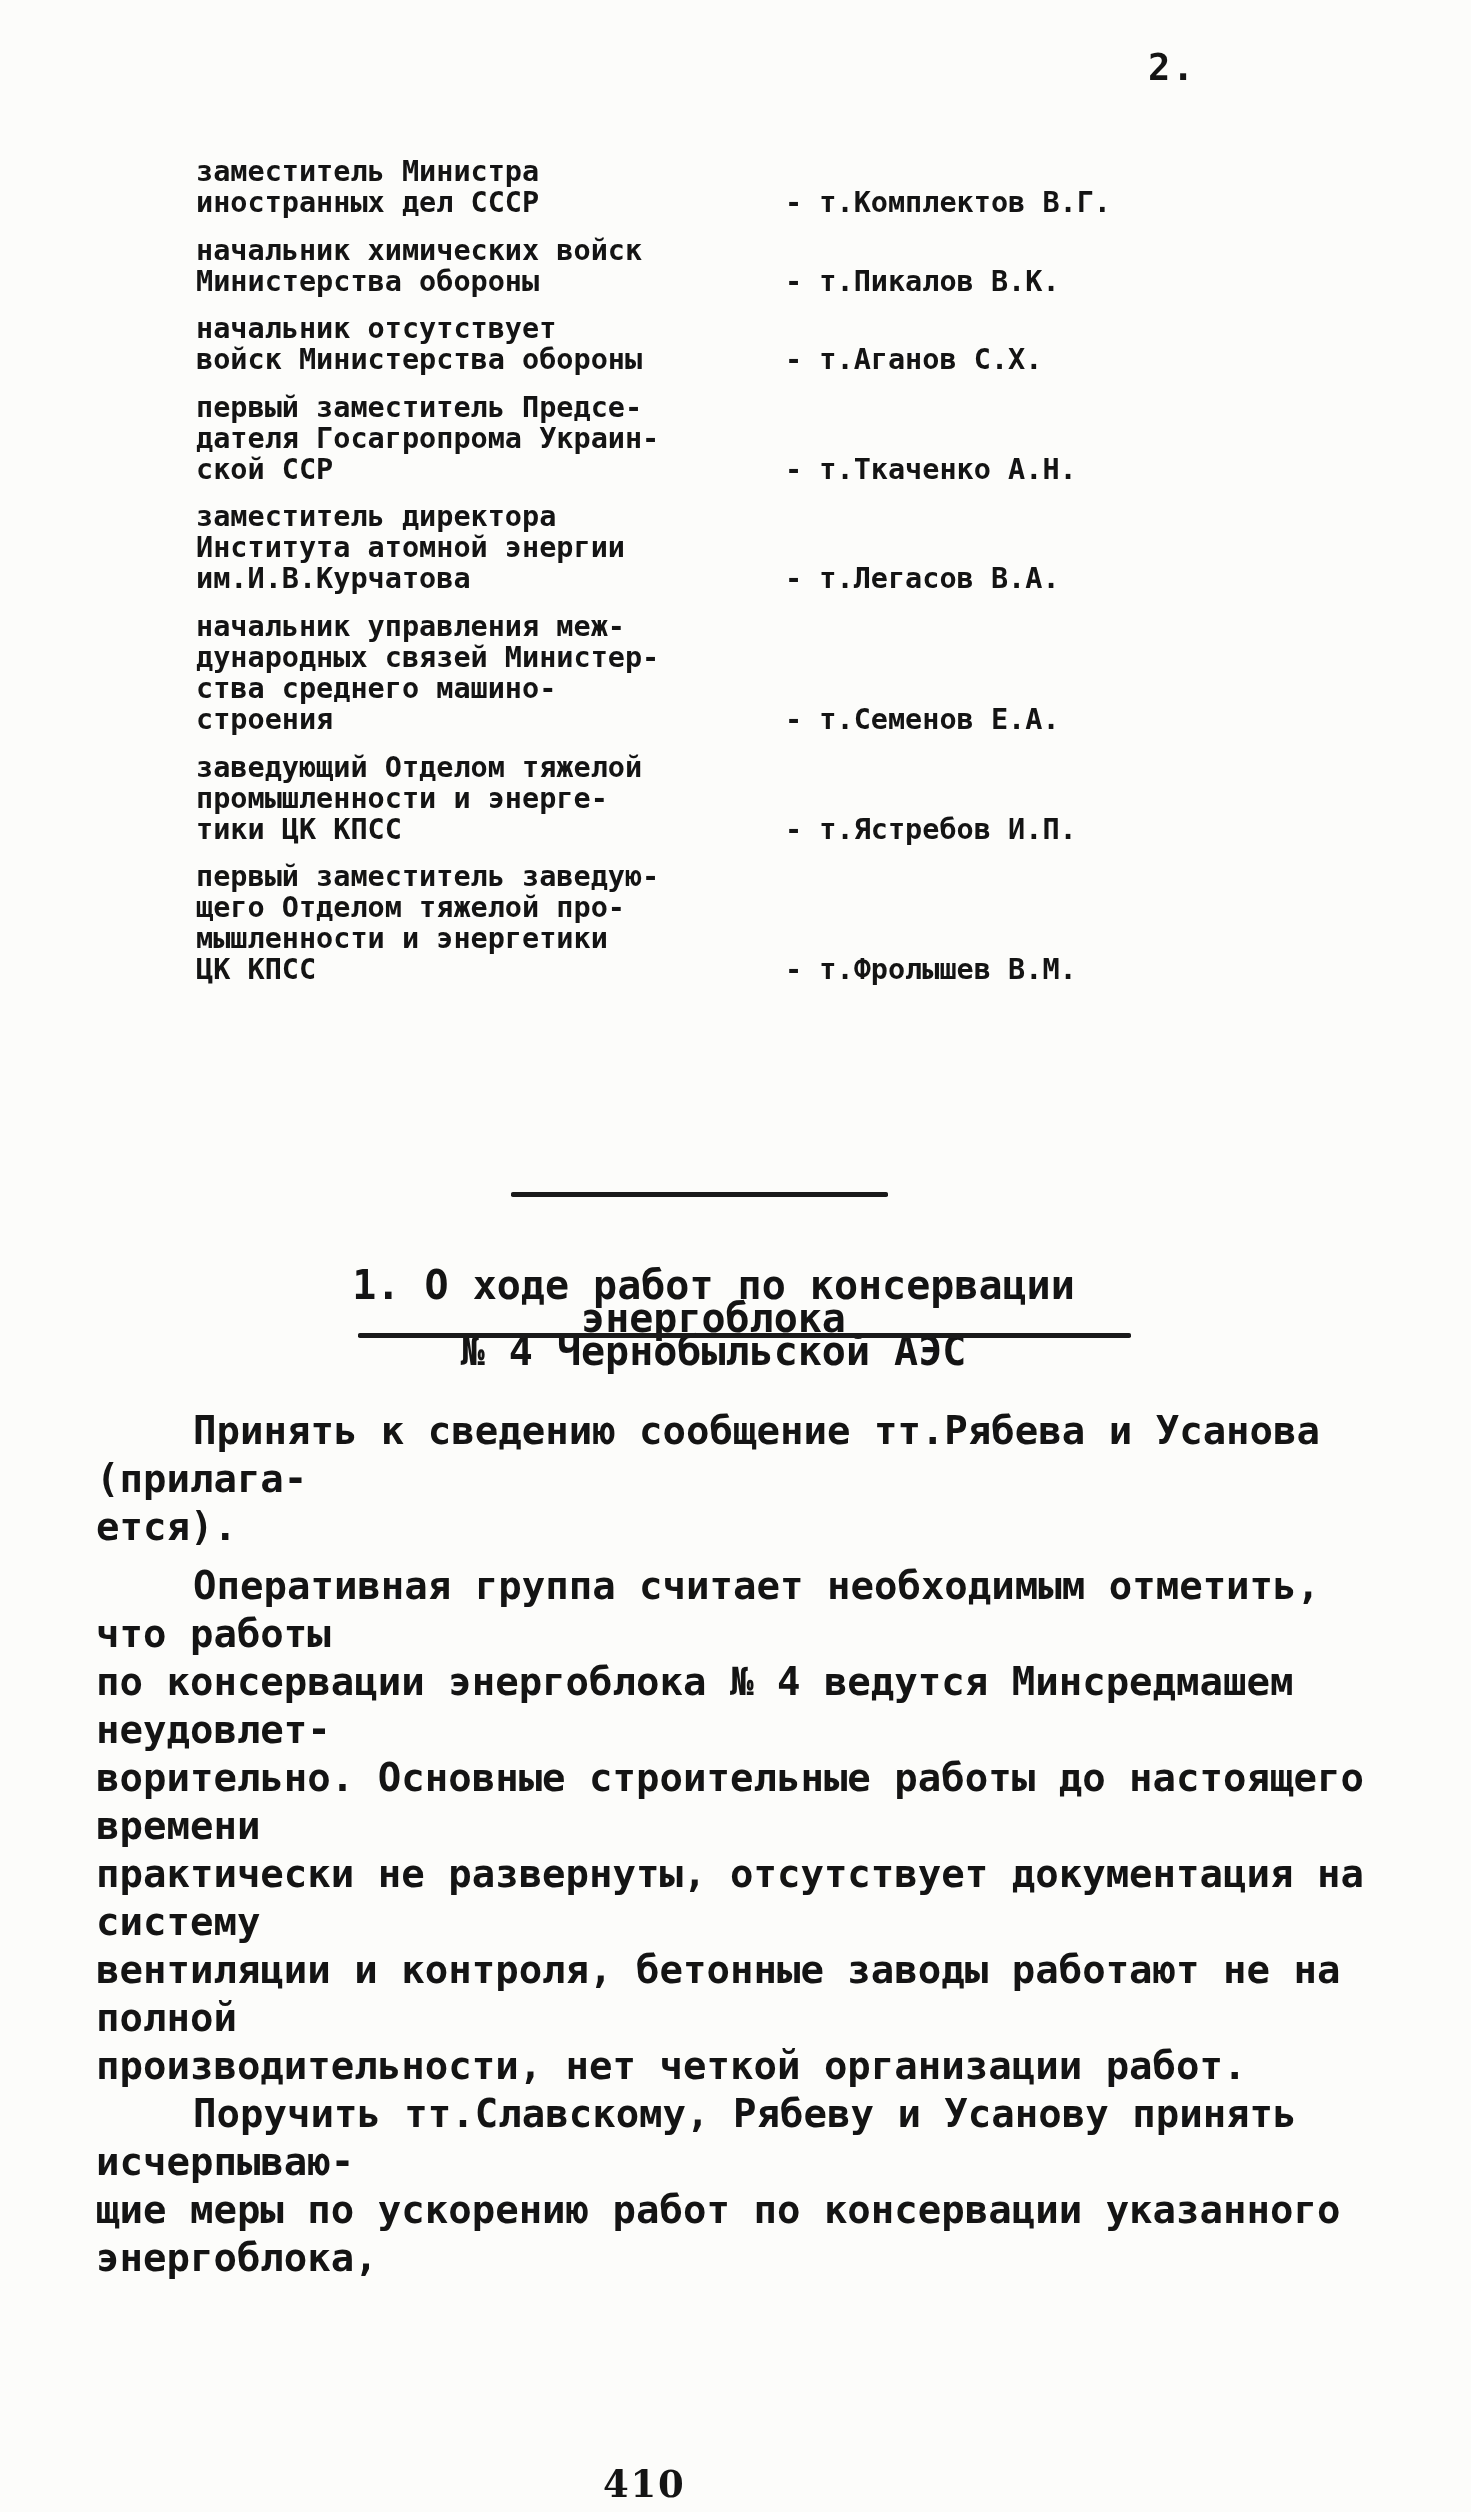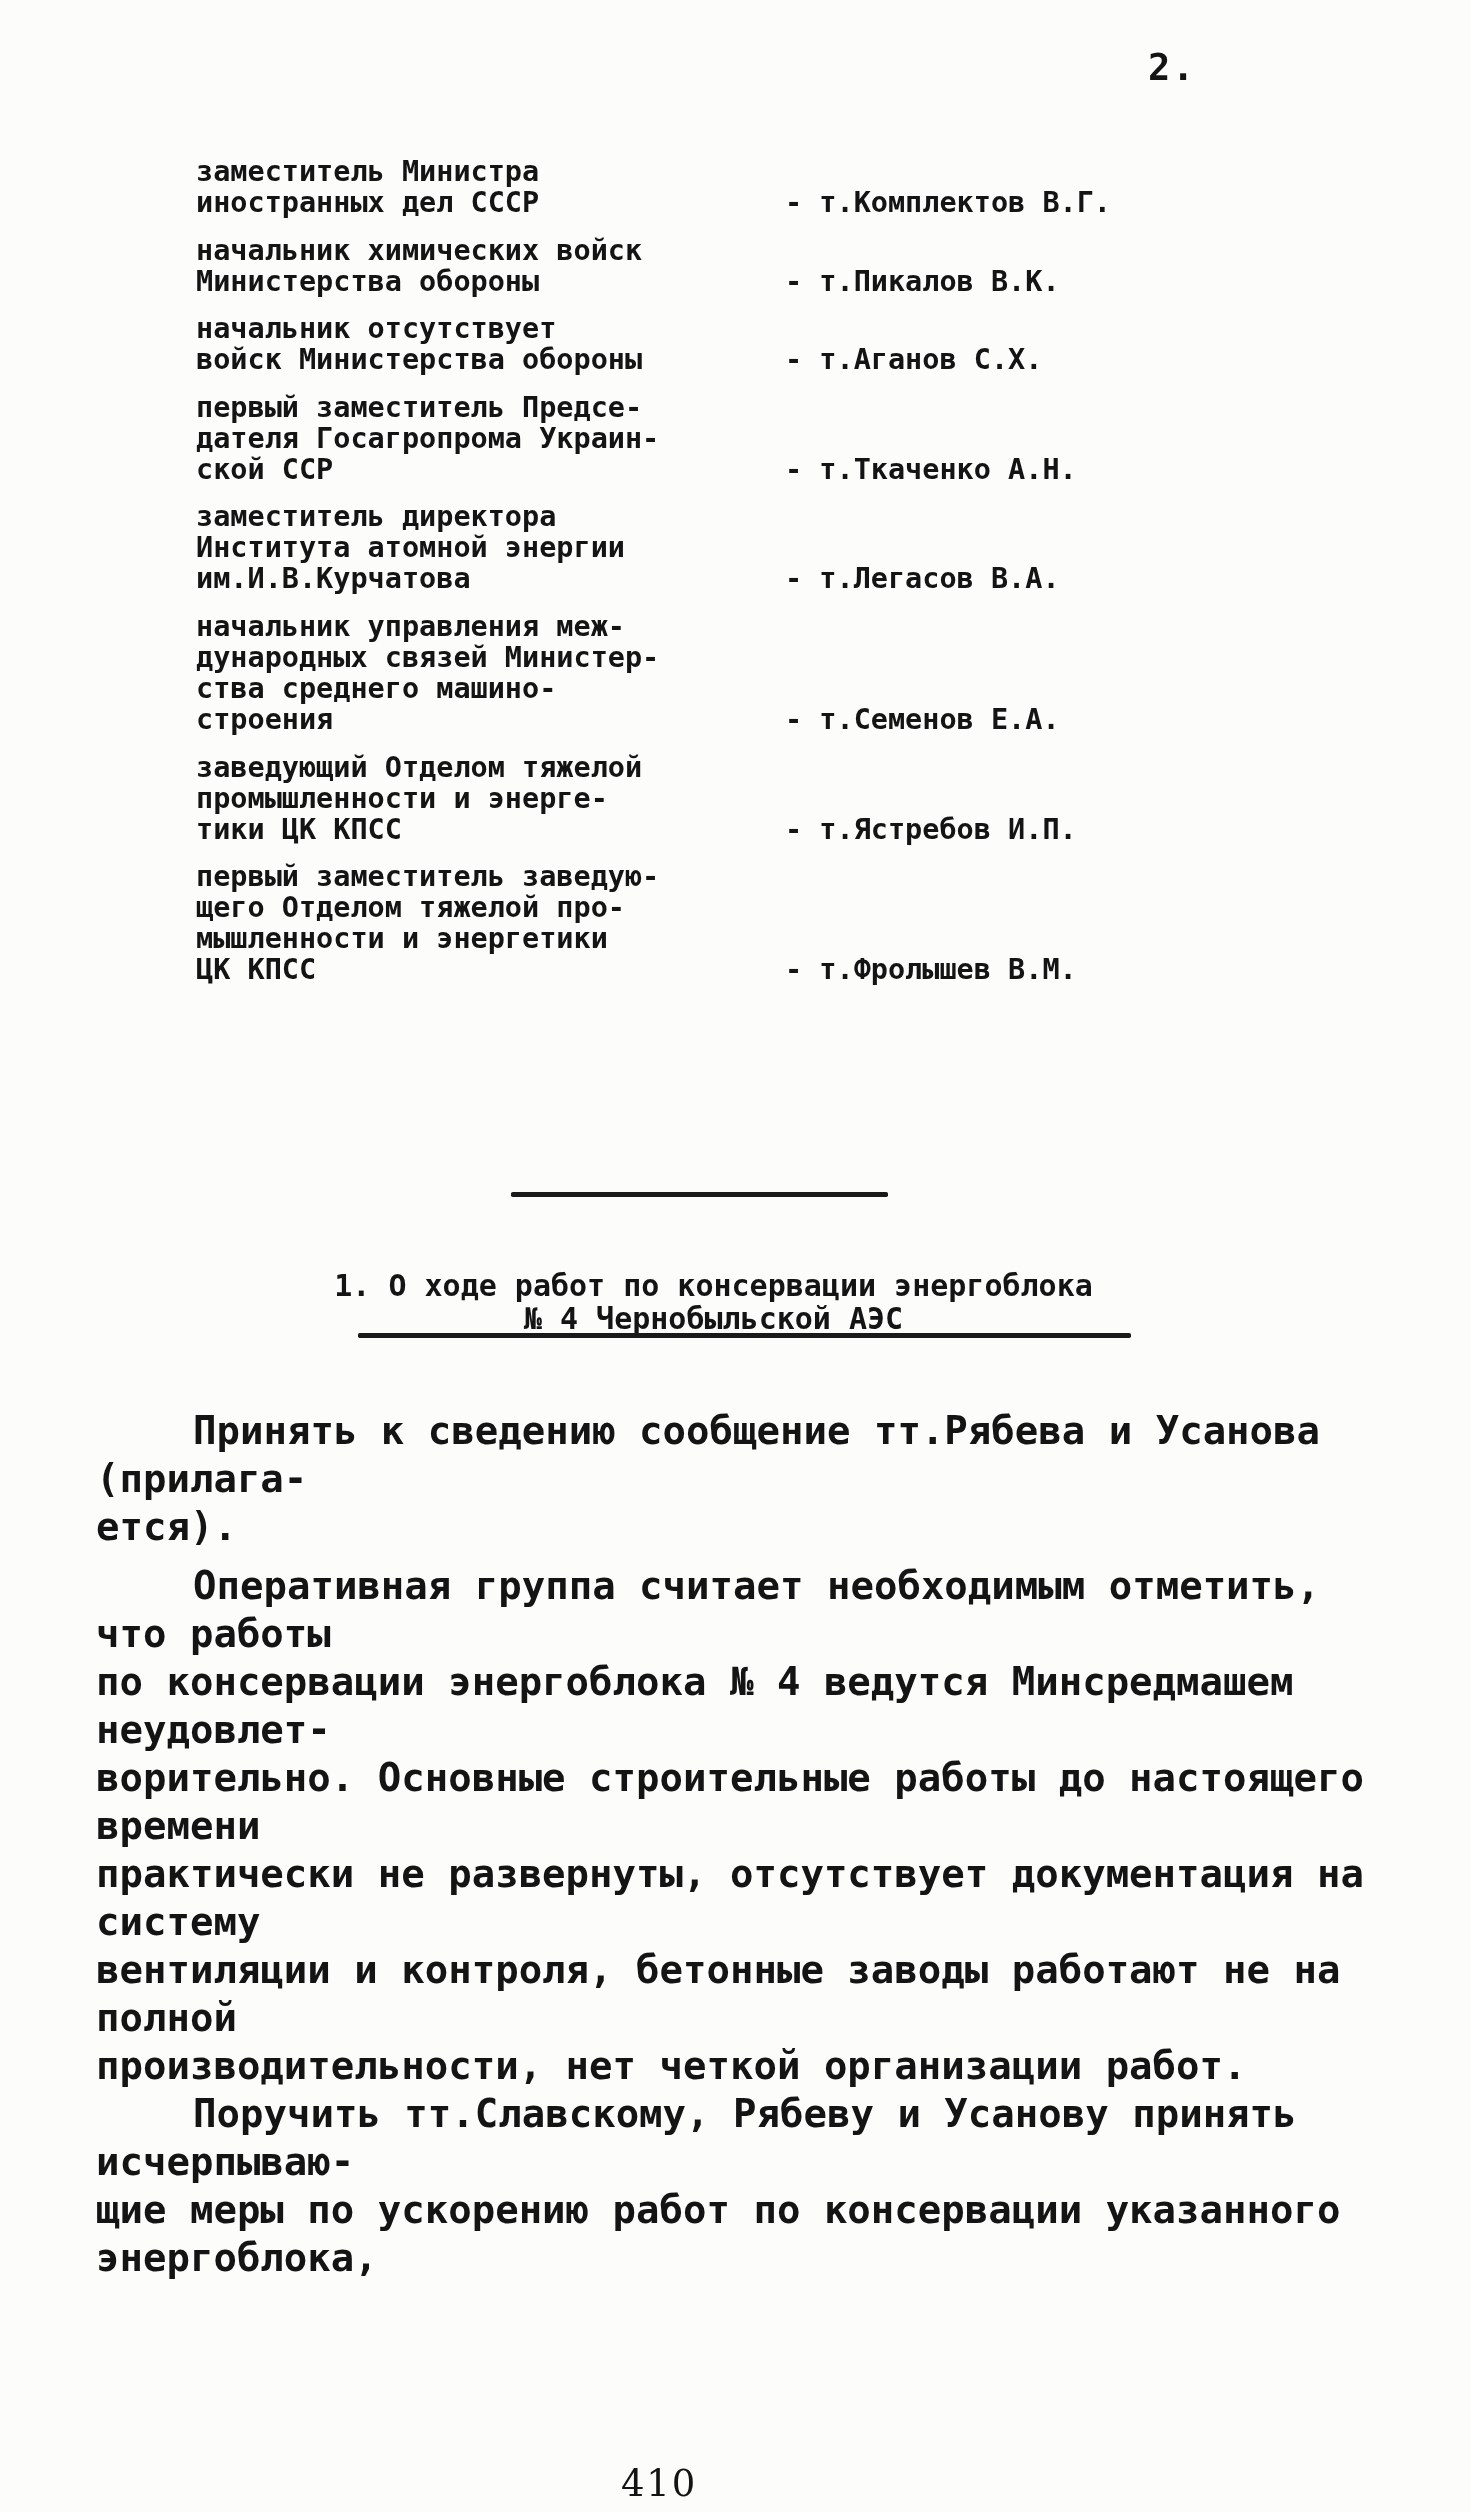--- a/index.html
+++ b/index.html
@@ -49,21 +49,21 @@
     height:4.6px;
     background:#1a1a1a;
     border-radius:1.8px;
   }
   .agenda-heading {
     position:absolute;
     left:294px;
     top:1269px;
     width:839px;
     text-align:center;
-    font-size:30px;
+    font-size:40px;
     line-height:33px;
     white-space:pre-line;
   }
   .heading-underline {
     position:absolute;
     left:358px;
     top:1333px;
     width:773px;
     height:4.6px;
     background:#1a1a1a;
@@ -80,25 +80,25 @@
   .doc-body p {
     margin:0;
     white-space:pre-line;
     text-indent:97px;
   }
   .doc-body p.gap-before {
     margin-top:11px;
   }
   .pagenum-bottom {
     position:absolute;
-    left:621px;
+    left:603px;
     top:2462px;
     font-family:"DejaVu Serif", serif;
     font-size:37px;
-    font-weight:400;
+    font-weight:700;
     letter-spacing:1.8px;
     text-align:right;
   }
 </style>
 </head>
 <body>
 
 <div class="page">
 
   <div class="pagenum-top">2.</div>

